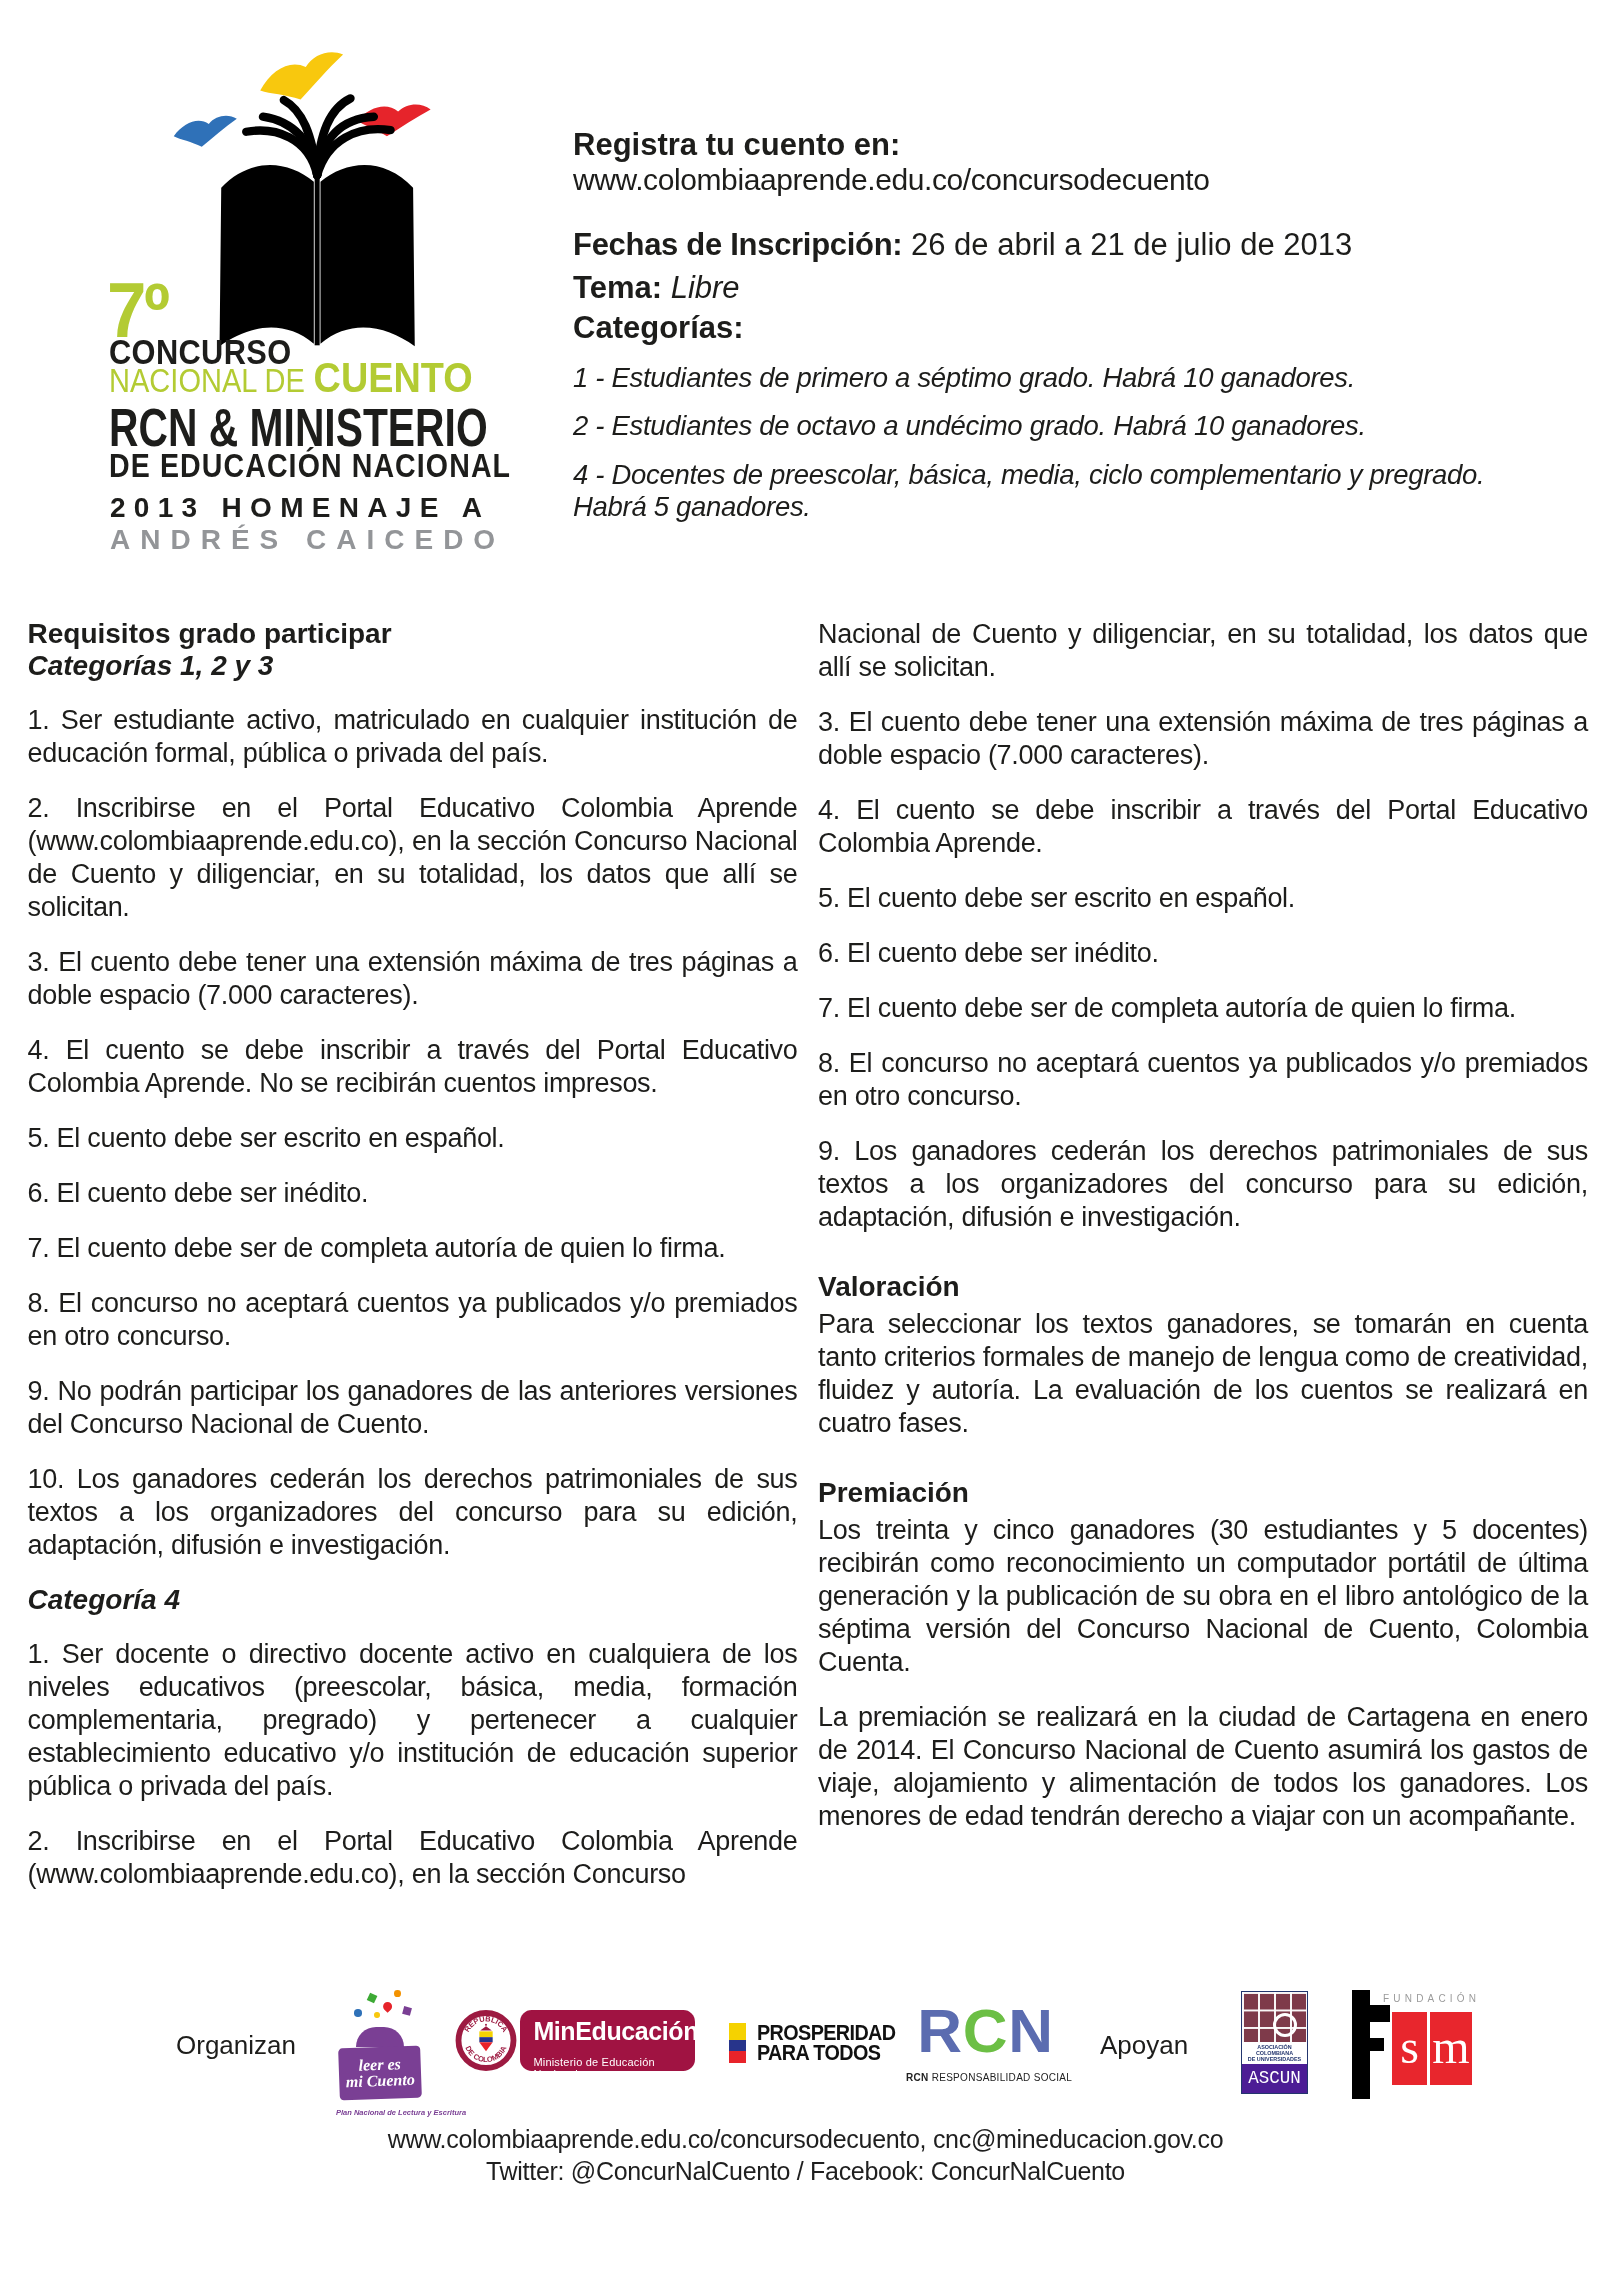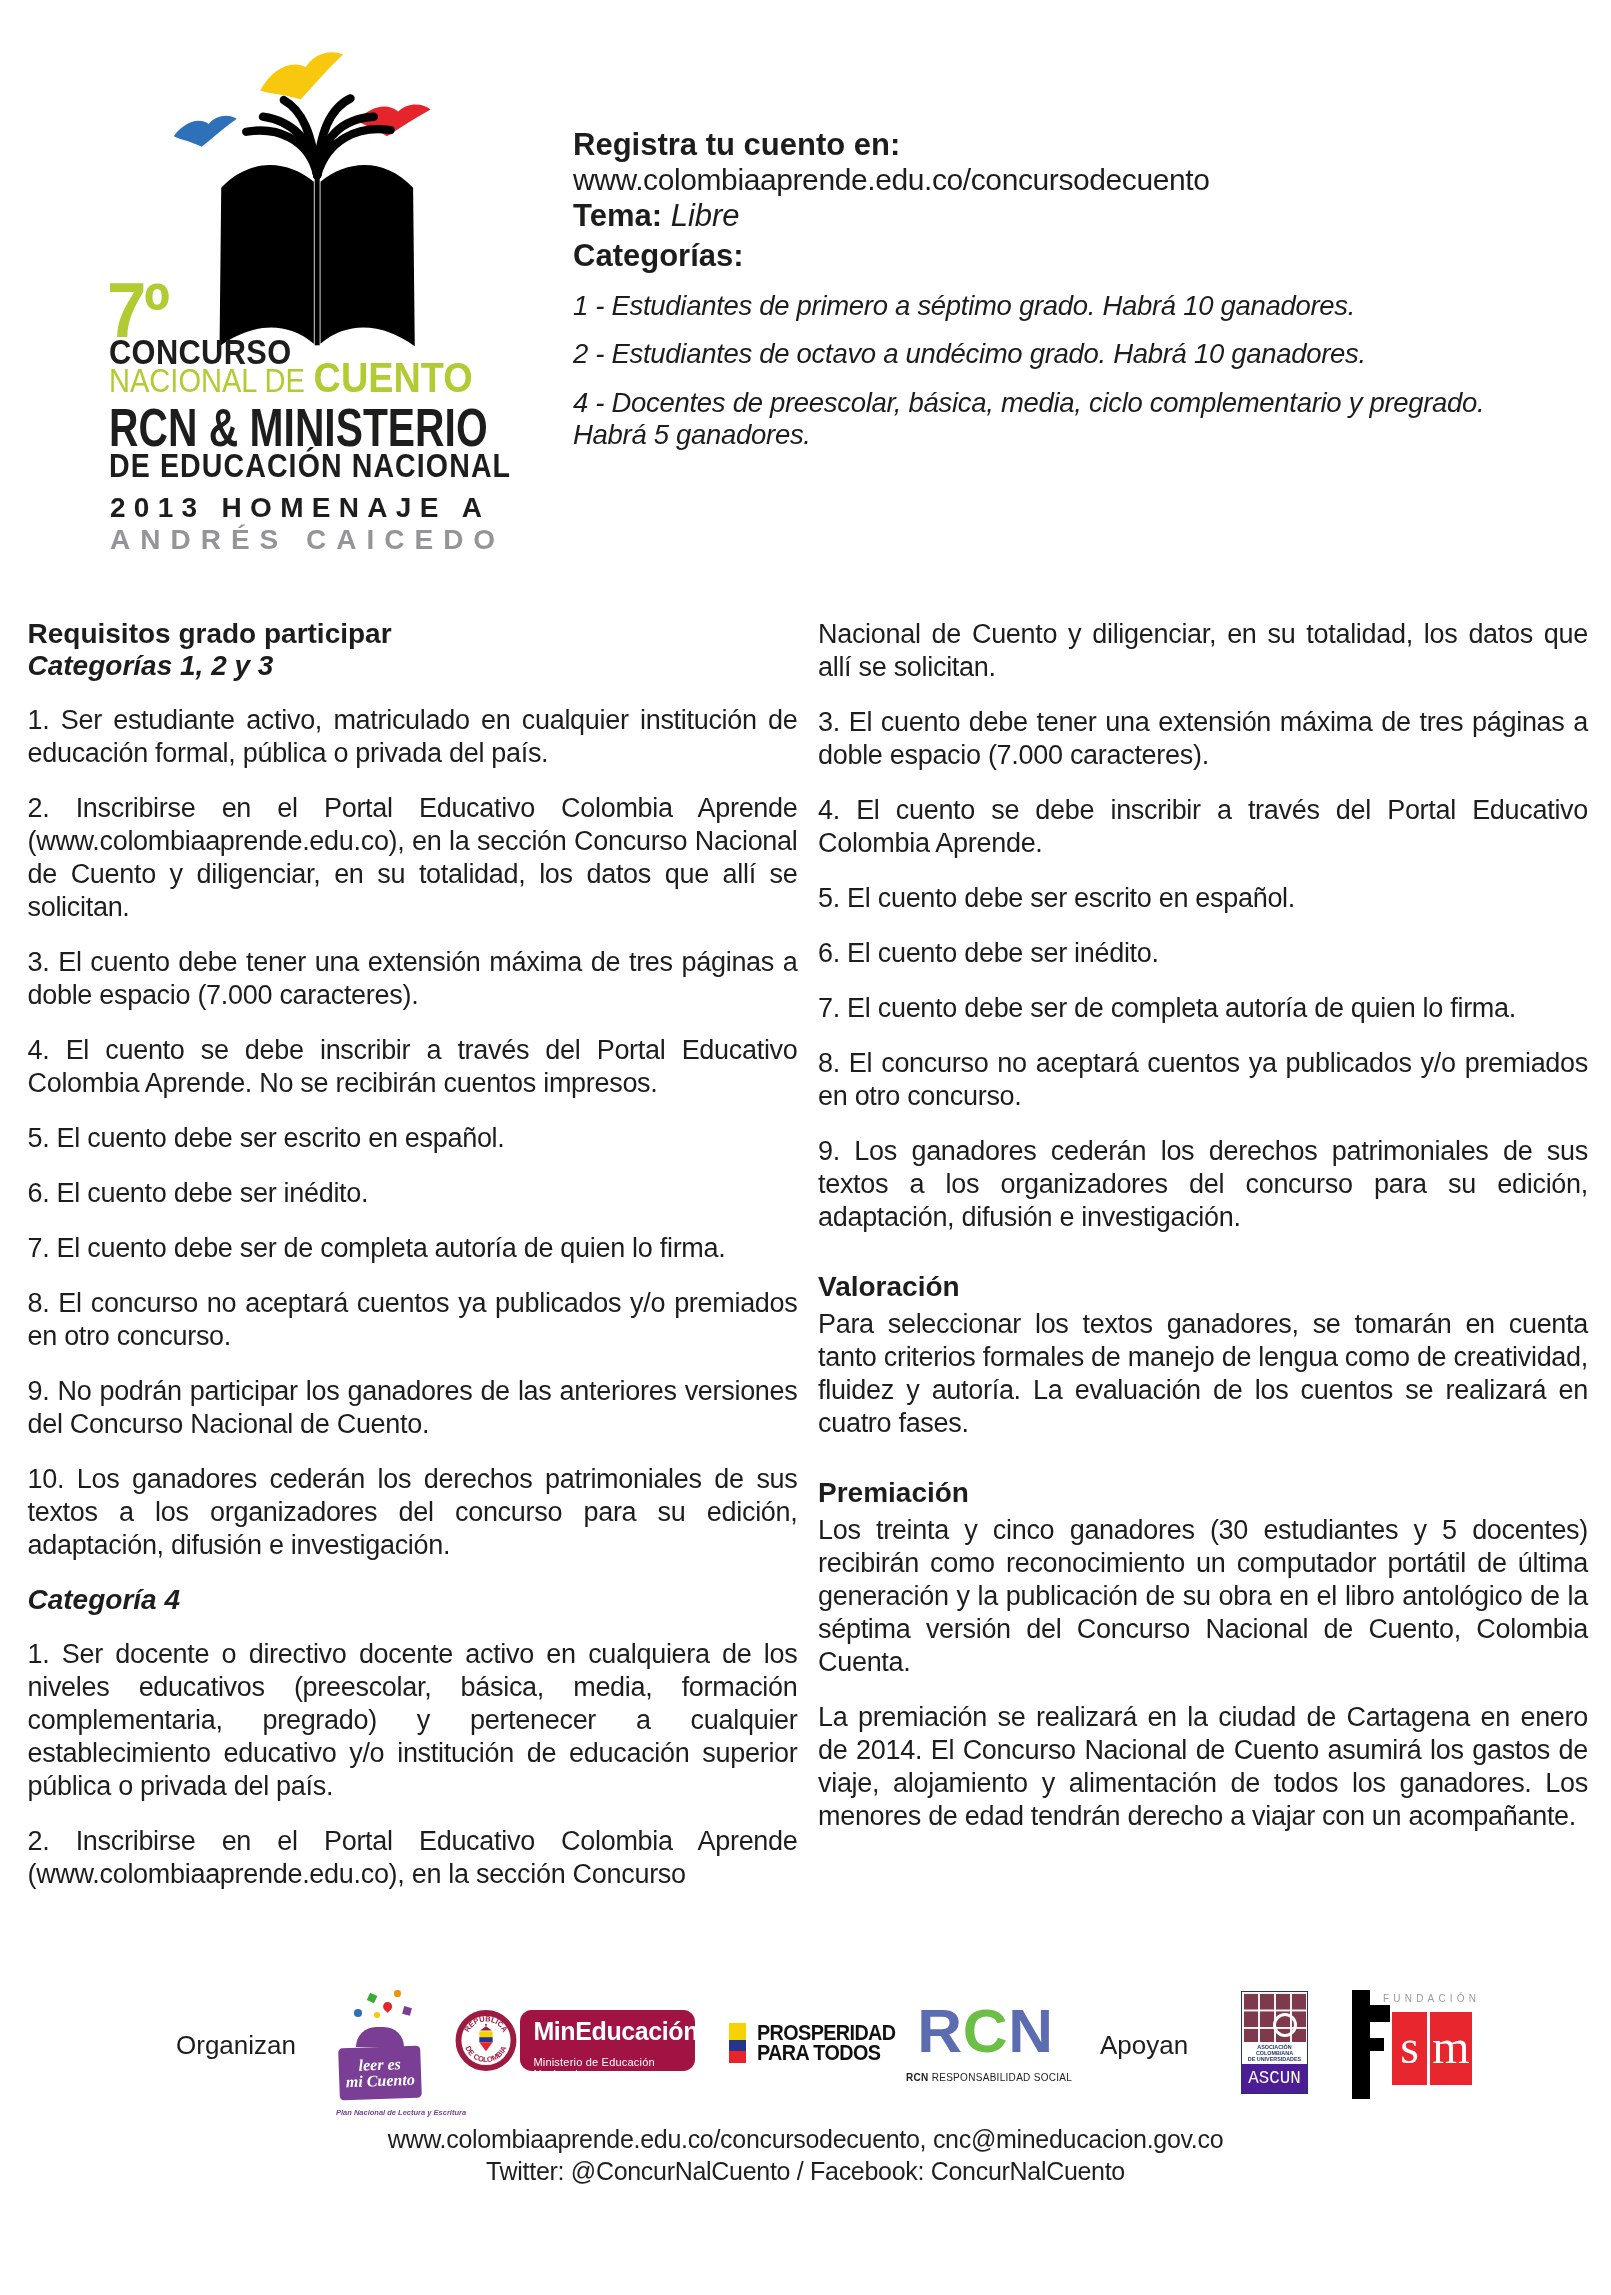--- a/index.html
+++ b/index.html
@@ -23,21 +23,21 @@
   .lg-homenaje{left:110px;top:494px;font-size:28px;font-weight:bold;letter-spacing:8.3px;line-height:28px;}
   .lg-andres{left:110px;top:526px;font-size:28px;font-weight:bold;letter-spacing:10px;
              color:#939598;line-height:28px;}
 
   
   .header-right{position:absolute;left:573px;top:127px;width:1035px;}
   .reg-label{font-size:31px;font-weight:bold;line-height:35px;}
   .reg-url{font-size:30px;line-height:35px;letter-spacing:-0.4px;}
   .dates-line{margin-top:30px;font-size:31px;line-height:35px;}
   .dates-line b{letter-spacing:-0.3px;}
-  .tema-line{margin-top:1px;font-size:31px;line-height:35px;}
+  .tema-line{margin-top:8px;font-size:31px;line-height:35px;}
   .tema-value{font-style:italic;}
   .cats-label{margin-top:5px;font-size:31px;font-weight:bold;line-height:35px;}
   .cat-item{width:960px;font-size:27.5px;font-style:italic;line-height:32px;
             margin-top:16.7px;letter-spacing:-0.3px;}
   .cat-item:first-of-type{margin-top:11.7px;}
 
   
   .col{position:absolute;top:618px;}
   .col-left{left:27.5px;width:770px;}
   .col-right{left:818px;width:770px;}
@@ -161,20 +161,24 @@
     <span class="lg-cuento">CUENTO</span>
   </div>
   <div class="logo-line lg-rcnmin">RCN &amp; MINISTERIO</div>
   <div class="logo-line lg-educ">DE EDUCACIÓN NACIONAL</div>
   <div class="logo-line lg-homenaje">2013 HOMENAJE A</div>
   <div class="logo-line lg-andres">ANDRÉS CAICEDO</div>
 
   <div class="header-right">
     <div class="reg-label">Registra tu cuento en:</div>
     <div class="reg-url">www.colombiaaprende.edu.co/concursodecuento</div>
+    <div class="dates-line">
+      <b>Fechas de Inscripción:</b>
+      <span>26 de abril a 21 de julio de 2013</span>
+    </div>
     <div class="tema-line">
       <b>Tema:</b>
       <span class="tema-value">Libre</span>
     </div>
     <div class="cats-label">Categorías:</div>
     <div class="cat-item">1 - Estudiantes de primero a séptimo grado. Habrá 10 ganadores.</div>
     <div class="cat-item">2 - Estudiantes de octavo a undécimo grado. Habrá 10 ganadores.</div>
     <div class="cat-item">4 - Docentes de preescolar, básica, media, ciclo complementario y pregrado. Habrá 5 ganadores.</div>
   </div>
 

